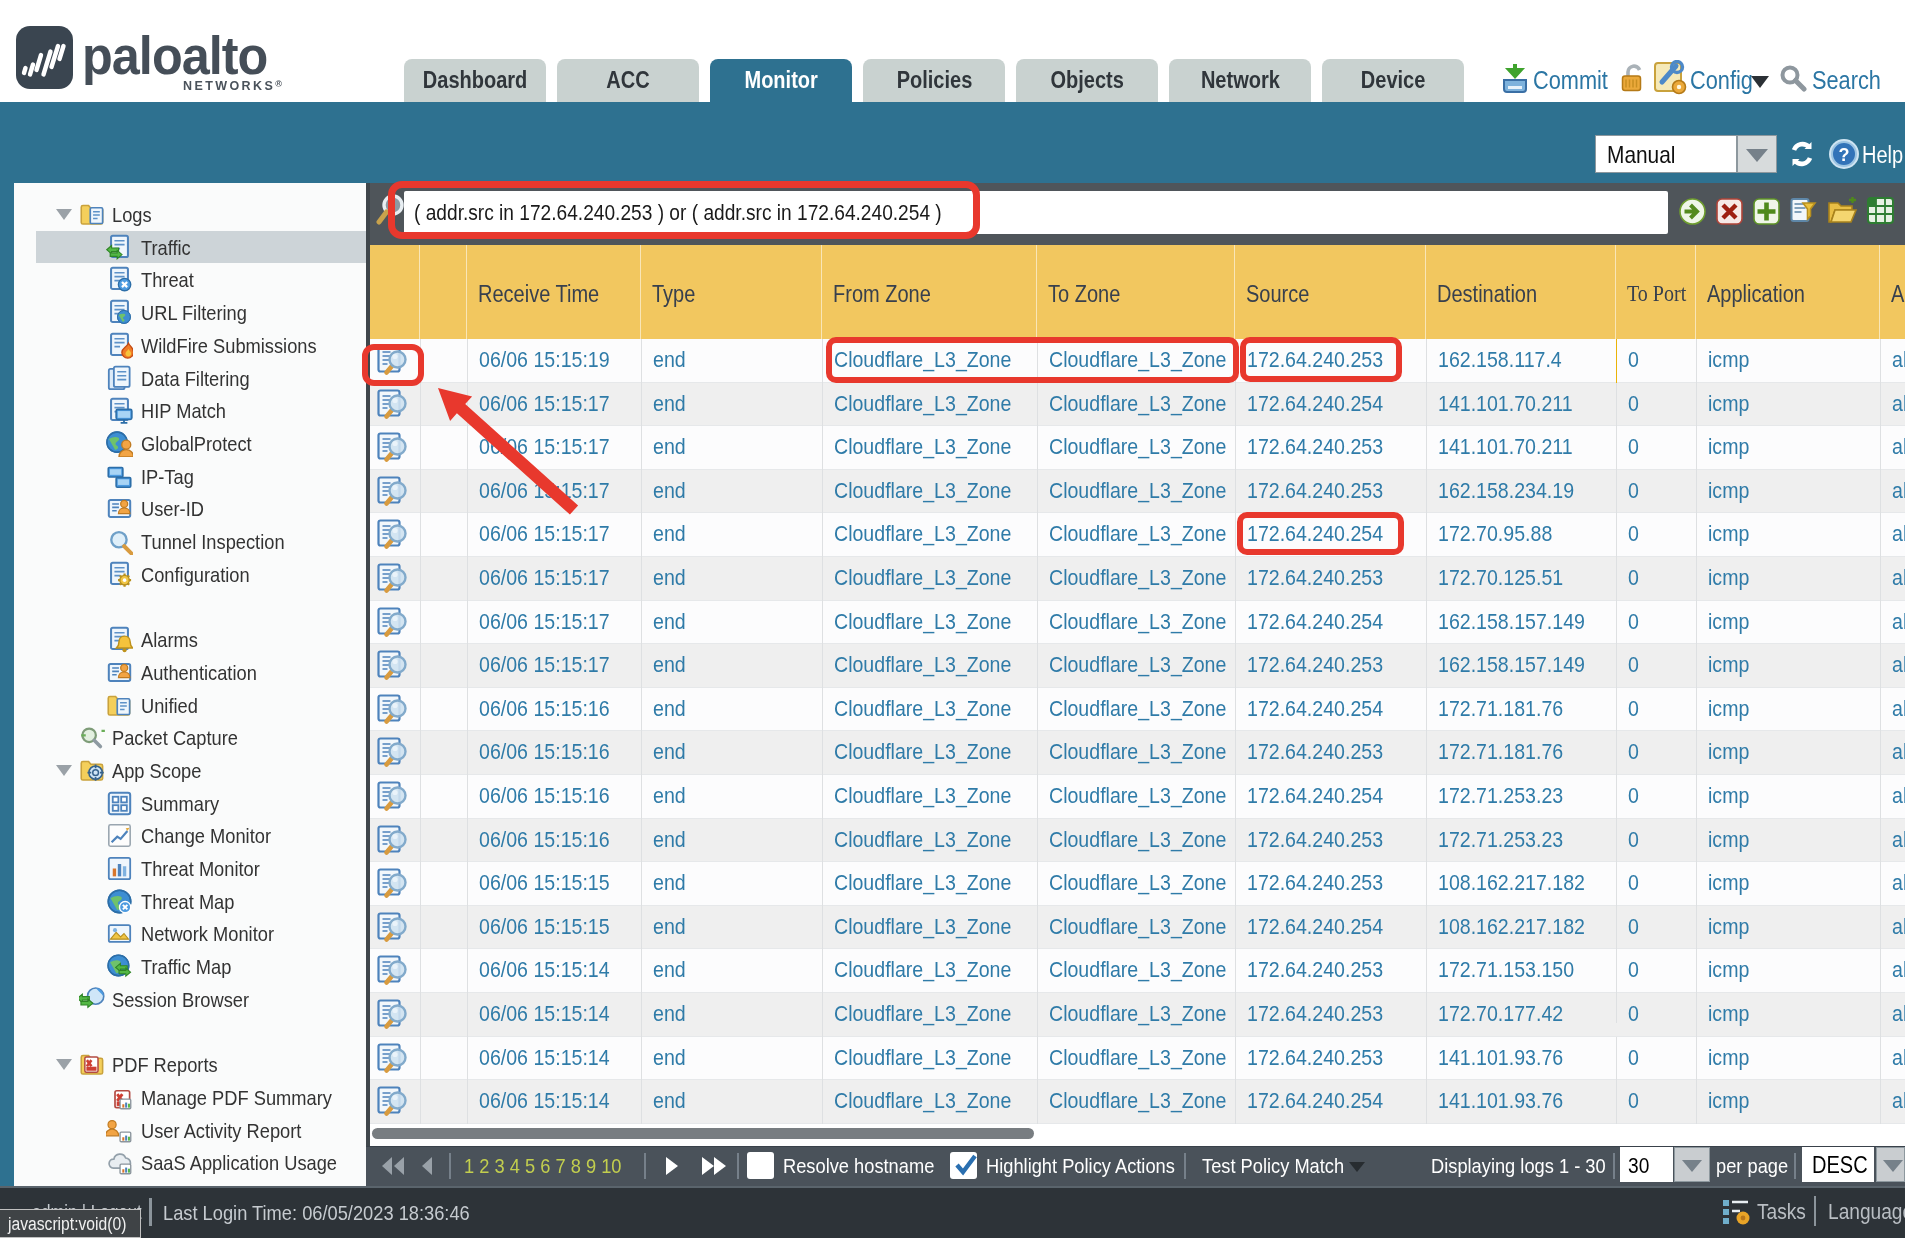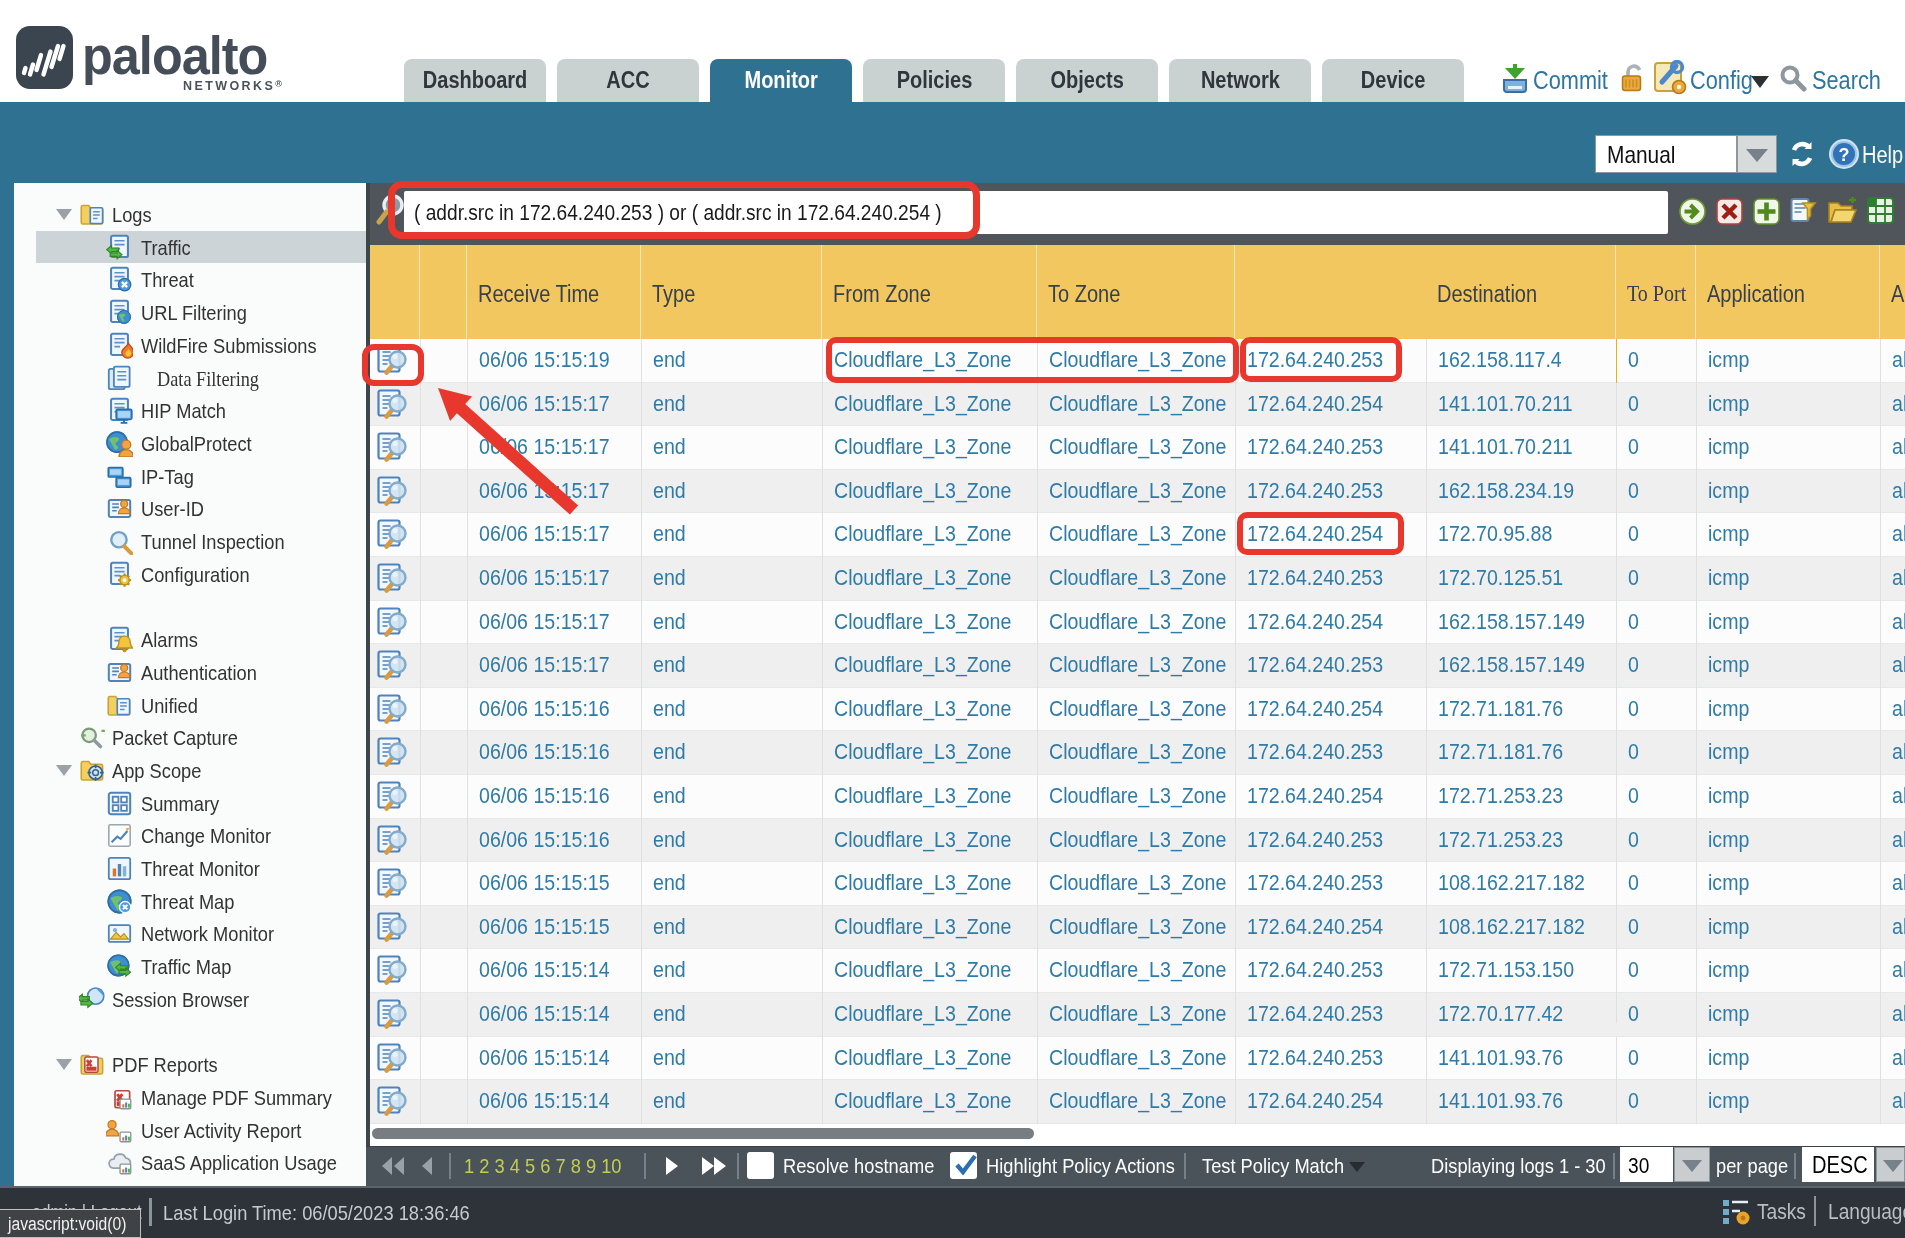--- a/index.html
+++ b/index.html
@@ -140,21 +140,21 @@
           </g>
         </svg></div>
       <div class="lbl" style="left:89px;"><span class="cx">WildFire Submissions</span></div>
     </div>
 <div class="sbrow" style="left:14px;top:362.5px;">
       <div class="ico" style="left:54px;"><svg width="27" height="27" viewBox="0 0 24 24">
           <rect x="2.5" y="3.5" width="14" height="18" rx="1.5" fill="#DCEAF8" stroke="#4E83BC" stroke-width="1.6"></rect>
           <rect x="7" y="1.5" width="14" height="18" rx="1.5" fill="#EFF6FC" stroke="#4E83BC" stroke-width="1.6"></rect>
           <path d="M10 6h8M10 9.5h8M10 13h8" stroke="#5E92C8" stroke-width="1.4"></path>
         </svg></div>
-      <div class="lbl" style="left:105px;font-family:Liberation Serif, serif;"><span class="cx">Data Filtering</span></div>
+      <div class="lbl" style="left:89px;"><span class="cx">Data Filtering</span></div>
     </div>
 <div class="sbrow" style="left:14px;top:395.2px;">
       <div class="ico" style="left:54px;"><svg width="27" height="27" viewBox="0 0 24 24">
           <rect x="4.5" y="1.5" width="15" height="19" rx="1.5" fill="#EFF6FC" stroke="#4E83BC" stroke-width="1.8"></rect>
           <path d="M7.5 6h9M7.5 9.5h9M7.5 13h5" stroke="#5E92C8" stroke-width="1.5"></path>
           <rect x="9" y="11" width="14" height="9" rx="1.5" fill="#4D9BE0" stroke="#2C6EA8" stroke-width="1.4"></rect>
           <rect x="10.5" y="12.5" width="11" height="6" fill="#A8D4F5"></rect>
           <path d="M13 23h6M16 20v3" stroke="#2C6EA8" stroke-width="1.6"></path>
         </svg></div>
       <div class="lbl" style="left:89px;"><span class="cx">HIP Match</span></div>
@@ -426,20 +426,23 @@
         <span class="cx" style="position:absolute;top:36px;left:11px;">Receive Time</span>
       </div>
 <div class="hcell" style="left:271px;width:181px;border-right:1px solid rgba(255,255,255,0.55);">
         <span class="cx" style="position:absolute;top:36px;left:11px;">Type</span>
       </div>
 <div class="hcell" style="left:452px;width:215px;border-right:1px solid rgba(255,255,255,0.55);">
         <span class="cx" style="position:absolute;top:36px;left:11px;">From Zone</span>
       </div>
 <div class="hcell" style="left:667px;width:198px;border-right:1px solid rgba(255,255,255,0.55);">
         <span class="cx" style="position:absolute;top:36px;left:11px;">To Zone</span>
+      </div>
+<div class="hcell" style="left:865px;width:191px;border-right:1px solid rgba(255,255,255,0.55);">
+        <span class="cx" style="position:absolute;top:36px;left:11px;">Source</span>
       </div>
 <div class="hcell" style="left:1056px;width:190px;border-right:1px solid rgba(255,255,255,0.55);">
         <span class="cx" style="position:absolute;top:36px;left:11px;">Destination</span>
       </div>
 <div class="hcell" style="left:1246px;width:80px;border-right:1px solid rgba(255,255,255,0.55);font-family:Liberation Serif, serif;">
         <span class="cx" style="position:absolute;top:36px;left:11px;">To Port</span>
       </div>
 <div class="hcell" style="left:1326px;width:184px;border-right:1px solid rgba(255,255,255,0.55);">
         <span class="cx" style="position:absolute;top:36px;left:11px;">Application</span>
       </div>

